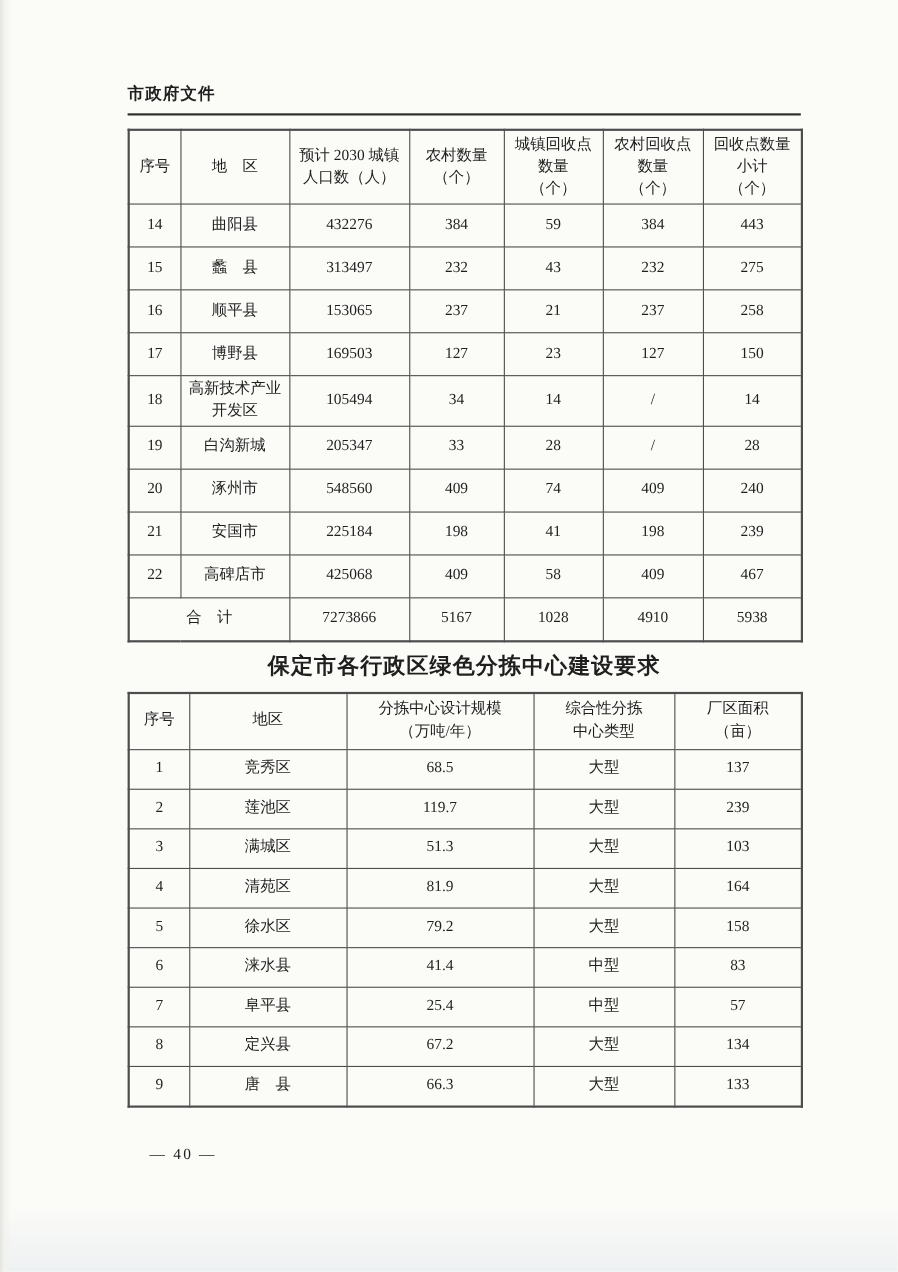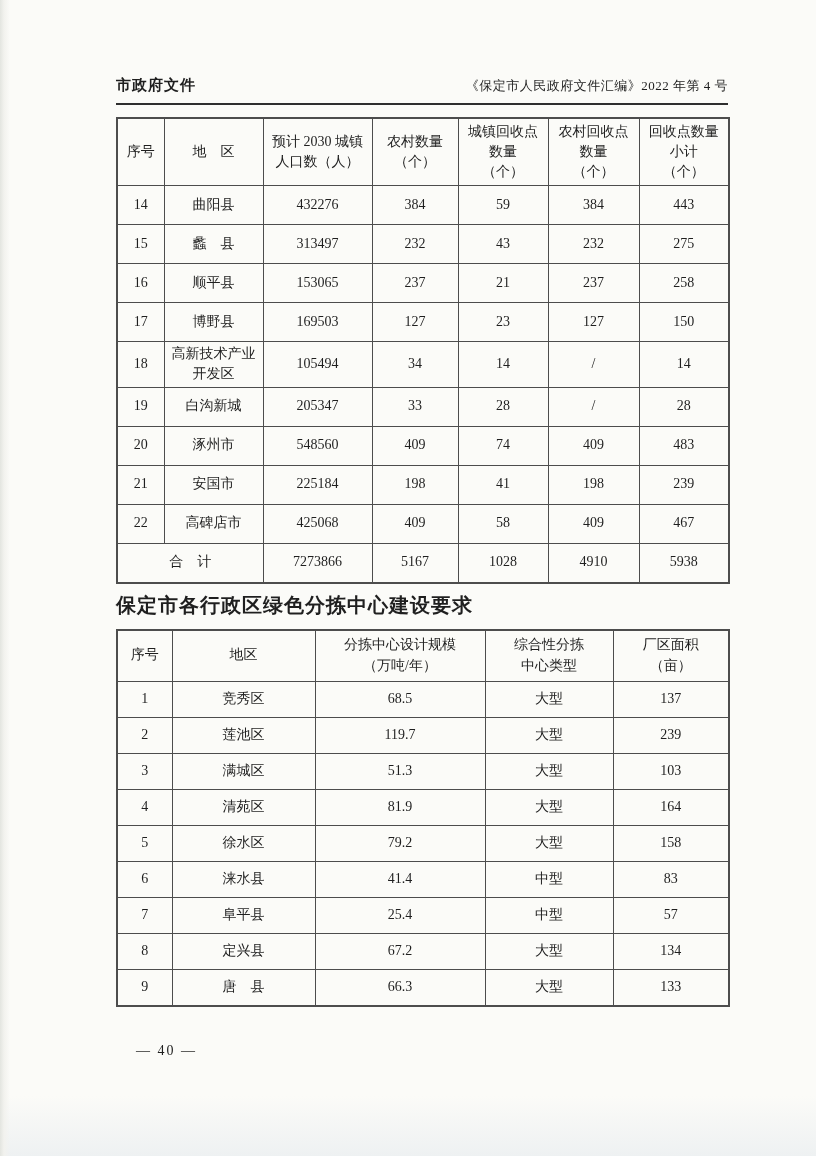--- a/index.html
+++ b/index.html
@@ -67,41 +67,40 @@
   #table2 th { height: 46px; }
   #table2 td { height: 31px; }
   .attachment-label {
     margin-top: 26px;
     font-family: "Liberation Sans", sans-serif;
     font-weight: bold;
     font-size: 14px;
   }
   .table2-title {
     margin-top: 8px;
-    text-align: left;
+    text-align: center;
     font-family: "Liberation Sans", sans-serif;
     font-weight: bold;
     font-size: 20px;
     letter-spacing: 1px;
   }
   .footer {
     margin-top: 36px;
     margin-left: 20px;
     font-size: 14px;
     letter-spacing: 2px;
   }
 </style>
 </head>
 <body>
 
 <div class="page">
 
   <div class="doc-header">
     <span class="left">市政府文件</span>
-    <span class="right">《保定市人民政府文件汇编》2022 年第 4 号</span>
   </div>
 
   <table id="table1">
     <colgroup>
       <col style="width:47px">
         <col style="width:99px">
         <col style="width:109px">
       <col style="width:86px">
         <col style="width:90px">
         <col style="width:91px">
@@ -182,21 +181,21 @@
           <td>/</td>
           <td>28</td>
         </tr>
         <tr>
           <td>20</td>
           <td>涿州市</td>
           <td>548560</td>
           <td>409</td>
           <td>74</td>
           <td>409</td>
-          <td>483</td>
+          <td>240</td>
         </tr>
         <tr>
           <td>21</td>
           <td>安国市</td>
           <td>225184</td>
           <td>198</td>
           <td>41</td>
           <td>198</td>
           <td>239</td>
         </tr>

